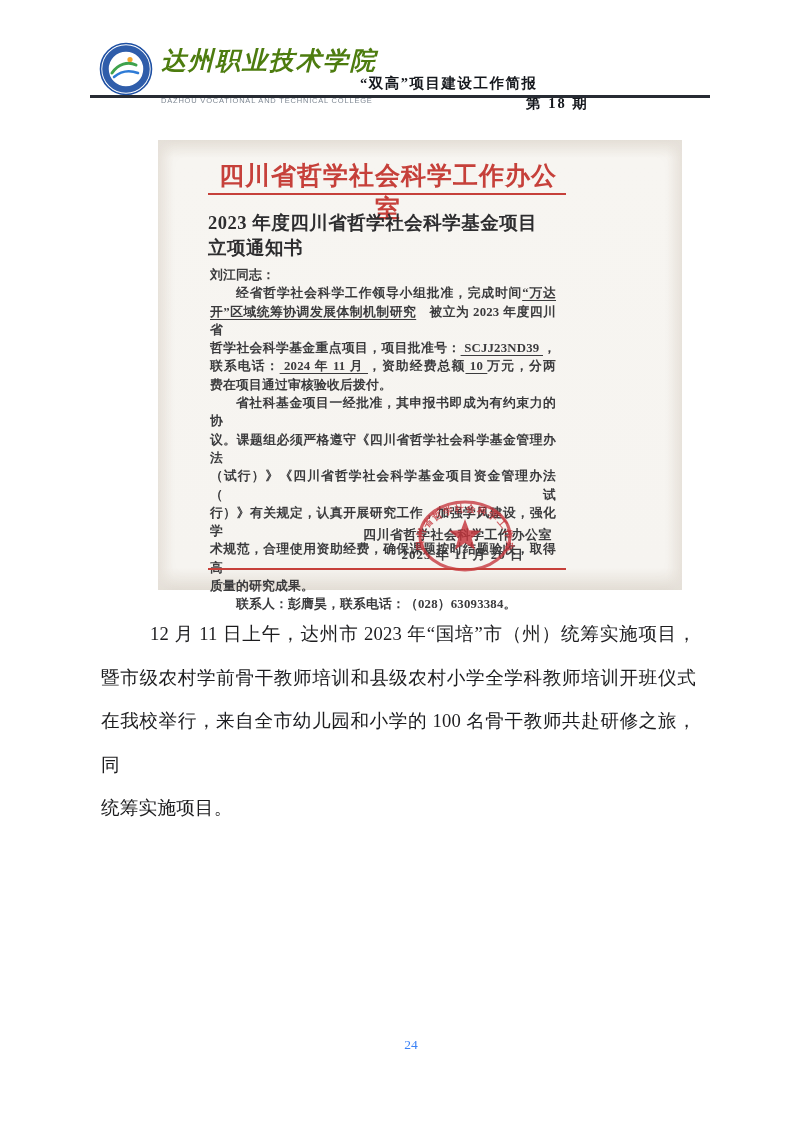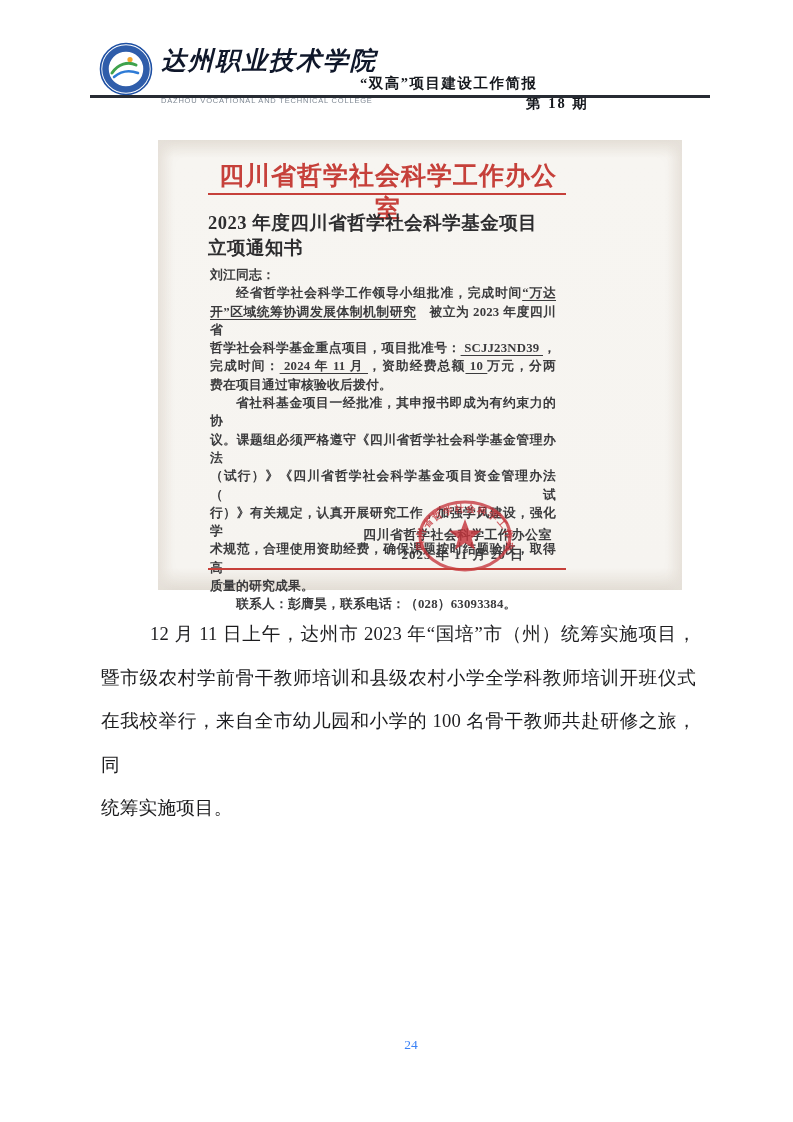--- a/index.html
+++ b/index.html
@@ -6,21 +6,21 @@
   html,body { background:#fff; }
   .page {
     position:relative; width:793px; height:1122px; background:#ffffff;
     font-family:"Liberation Serif","DejaVu Serif",serif; overflow:hidden;
   }
 
   
   .emblem { position:absolute; left:99px; top:42px; width:54px; height:54px; }
   .logo-text { position:absolute; left:161px; top:47px; }
   .logo-zh {
-    font-size:25px; font-weight:bold; font-style:italic; color:#0f172a;
+    font-size:25px; font-weight:bold; font-style:italic; color:#4d7c0f;
     letter-spacing:2px; line-height:28px; font-family:"Liberation Serif","DejaVu Serif",serif;
   }
   .logo-en {
     margin-top:21px; font-size:7.5px; color:#7f8893; letter-spacing:0.8px;
     font-family:"Liberation Sans","DejaVu Sans",sans-serif;
   }
   .bulletin-title {
     position:absolute; left:360px; top:74px; font-size:14.5px; font-weight:bold;
     color:#15181d; letter-spacing:1.5px;
   }
@@ -104,21 +104,21 @@
     <div class="l-org-title">四川省哲学社会科学工作办公室</div>
     <div class="l-rule-top"></div>
     <div class="l-doc-title1">2023 年度四川省哲学社会科学基金项目</div>
     <div class="l-doc-title2">立项通知书</div>
 
     <div class="l-body">
       <div class="ln">刘江同志：</div>
       <div class="ln j ind"><span>经省哲学社会科学工作领导小组批准，完成时间</span><span class="u">“万达</span></div>
       <div class="ln j"><span class="u">开”区域统筹协调发展体制机制研究</span><span>　被立为 2023 年度四川省</span></div>
       <div class="ln j"><span>哲学社会科学基金重点项目，项目批准号：</span><span class="u">&nbsp;SCJJ23ND39&nbsp;</span><span>，</span></div>
-      <div class="ln j"><span>完成时间：</span><span class="u">&nbsp;2024 年 11 月&nbsp;</span><span>，资助经费总额</span><span class="u">&nbsp;10&nbsp;</span><span>万元，分两</span></div>
+      <div class="ln j"><span>联系电话：</span><span class="u">&nbsp;2024 年 11 月&nbsp;</span><span>，资助经费总额</span><span class="u">&nbsp;10&nbsp;</span><span>万元，分两</span></div>
       <div class="ln">费在项目通过审核验收后拨付。</div>
       <div class="ln j ind">省社科基金项目一经批准，其申报书即成为有约束力的协</div>
       <div class="ln j">议。课题组必须严格遵守《四川省哲学社会科学基金管理办法</div>
       <div class="ln j">（试行）》《四川省哲学社会科学基金项目资金管理办法（试</div>
       <div class="ln j">行）》有关规定，认真开展研究工作，加强学风建设，强化学</div>
       <div class="ln j">术规范，合理使用资助经费，确保课题按时结题验收，取得高</div>
       <div class="ln">质量的研究成果。</div>
       <div class="ln ind">联系人：彭膺昊，联系电话：（028）63093384。</div>
     </div>
 

